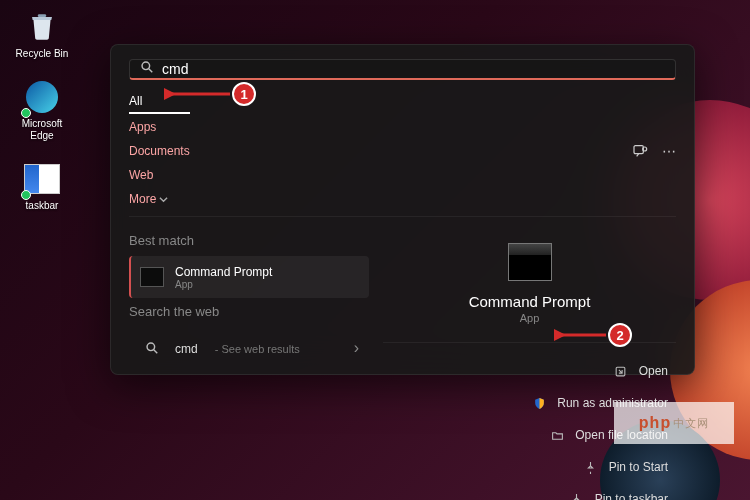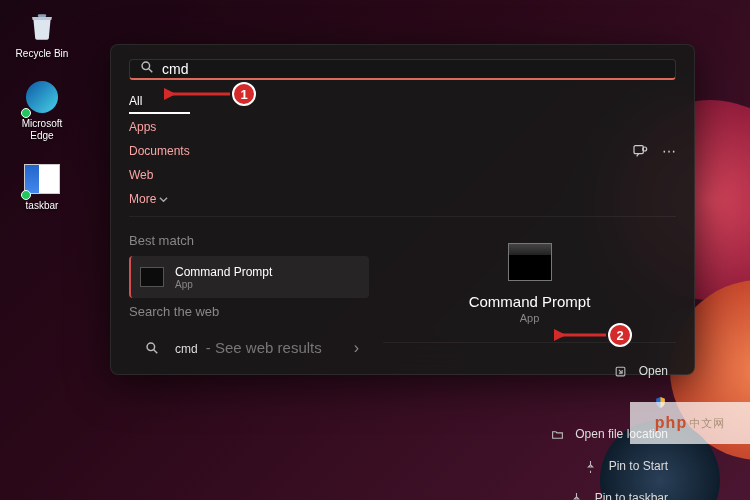--- a/index.html
+++ b/index.html
@@ -56,21 +56,21 @@
 .sec-label { color: #888; font-size: 13px; margin: 6px 0 8px; }
 .result-item {
   display: flex; align-items: center; padding: 8px 10px; border-radius: 4px; cursor: pointer;
 }
 .result-item.selected { background: rgba(255,255,255,0.06); border-left: 2px solid #d45050; padding-left: 8px; }
 .result-item .ri-icon { width: 26px; height: 26px; margin-right: 10px; display: flex; align-items: center; justify-content: center; }
 .cmd-icon { width: 24px; height: 20px; background: #0c0c0c; border: 1px solid #555; }
 .result-item .ri-text .title { color: #fff; font-size: 12px; }
 .result-item .ri-text .sub { color: #888; font-size: 10px; }
 .web-item .title { color: #ddd; font-size: 12px; }
-.web-item .sub { color: #777; font-size: 15px; display: inline; margin-left: 4px; }
+.web-item .sub { color: #777; font-size: 11px; display: inline; margin-left: 14px; }
 .web-item .chev { margin-left: auto; color: #888; }
 
 .preview-top { display: flex; flex-direction: column; align-items: center; padding: 16px 0 18px; border-bottom: 1px solid rgba(255,255,255,0.06); }
 .preview-thumb { width: 44px; height: 38px; background: linear-gradient(#444 0%, #222 30%, #000 30%, #000 100%); border: 1px solid #777; margin-bottom: 12px; }
 .preview-title { color: #fff; font-size: 15px; font-weight: 400; }
 .preview-sub { color: #888; font-size: 11px; margin-top: 2px; }
 .actions { display: flex; flex-direction: column; margin-top: 12px; align-items: flex-end; }
 .action {
   display: flex; align-items: center; gap: 10px; color: #ddd; font-size: 12px;
   padding: 9px 8px; border-radius: 4px; cursor: pointer;
@@ -78,21 +78,21 @@
 .action .ai { width: 16px; display: flex; justify-content: center; color: #bbb; }
 
 .callout { position: absolute; pointer-events: none; }
 .callout .num { width: 24px; height: 24px; border-radius: 50%; background: #d42a2a; border: 2px solid #fff; color: #fff; display: flex; align-items: center; justify-content: center; font-size: 13px; font-weight: bold; }
 .callout svg { position: absolute; }
 .c1 { left: 170px; top: 82px; display: flex; align-items: center; }
 .c1 .num { margin-left: 62px; }
 .c2 { left: 560px; top: 323px; display: flex; align-items: center; }
 .c2 .num { margin-left: 48px; }
 
-.watermark { position: absolute; right: 0; bottom: 56px; width: 120px; height: 42px; background: rgba(255,255,255,0.7); color: #c8502e; display: flex; align-items: center; justify-content: center; font-weight: bold; font-size: 16px; letter-spacing: 1px; }
+.watermark { position: absolute; right: 16px; bottom: 56px; width: 120px; height: 42px; background: rgba(255,255,255,0.7); color: #c8502e; display: flex; align-items: center; justify-content: center; font-weight: bold; font-size: 16px; letter-spacing: 1px; }
 .watermark span.cn { color: #a89078; font-size: 11px; font-weight: normal; margin-left: 2px; }
 </style>
 </head>
 <body>
 
 <div class="desktop-bg-shape shape1"></div>
 <div class="desktop-bg-shape shape2"></div>
 <div class="desktop-bg-shape shape3"></div>
 
 <div class="desktop-icons">
@@ -201,20 +201,21 @@
             </span>
           <span>Open</span>
         </div>
         <div class="action">
           <span class="ai">
               <svg width="13" height="13" viewBox="0 0 24 24">
                 <path d="M12 2l8 3v6c0 5-3.5 9-8 11-4.5-2-8-6-8-11V5l8-3z" fill="#2266cc"></path>
                 <path d="M12 2l8 3v6c0 5-3.5 9-8 11V2z" fill="#ffb020"></path>
               </svg>
             </span>
+          <span>Run as administrator</span>
         </div>
         <div class="action">
           <span class="ai">
               <svg width="13" height="13" viewBox="0 0 24 24" fill="none" stroke="currentColor" stroke-width="2">
                 <path d="M3 7h6l2 2h10v10H3z"></path>
               </svg>
             </span>
           <span>Open file location</span>
         </div>
         <div class="action">

